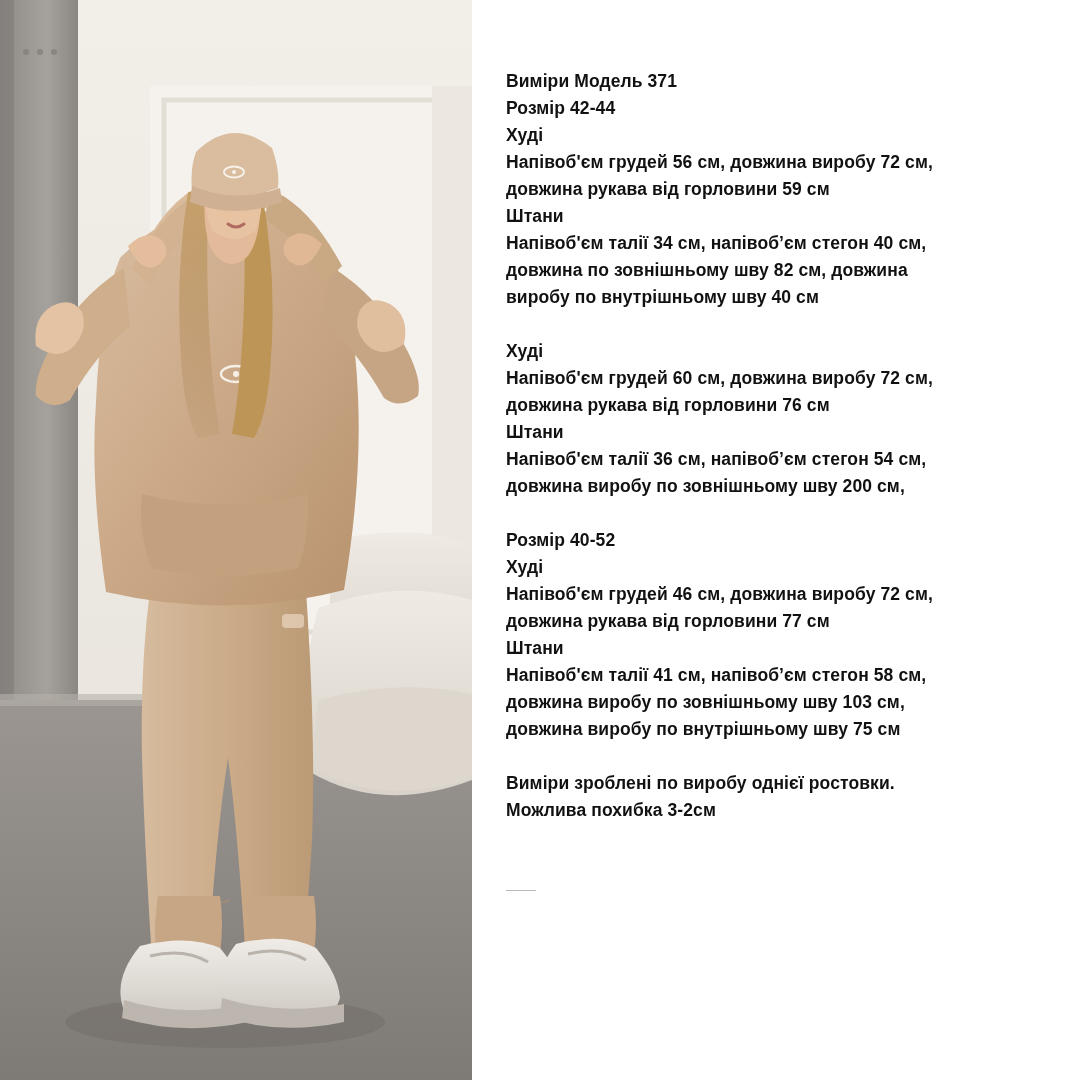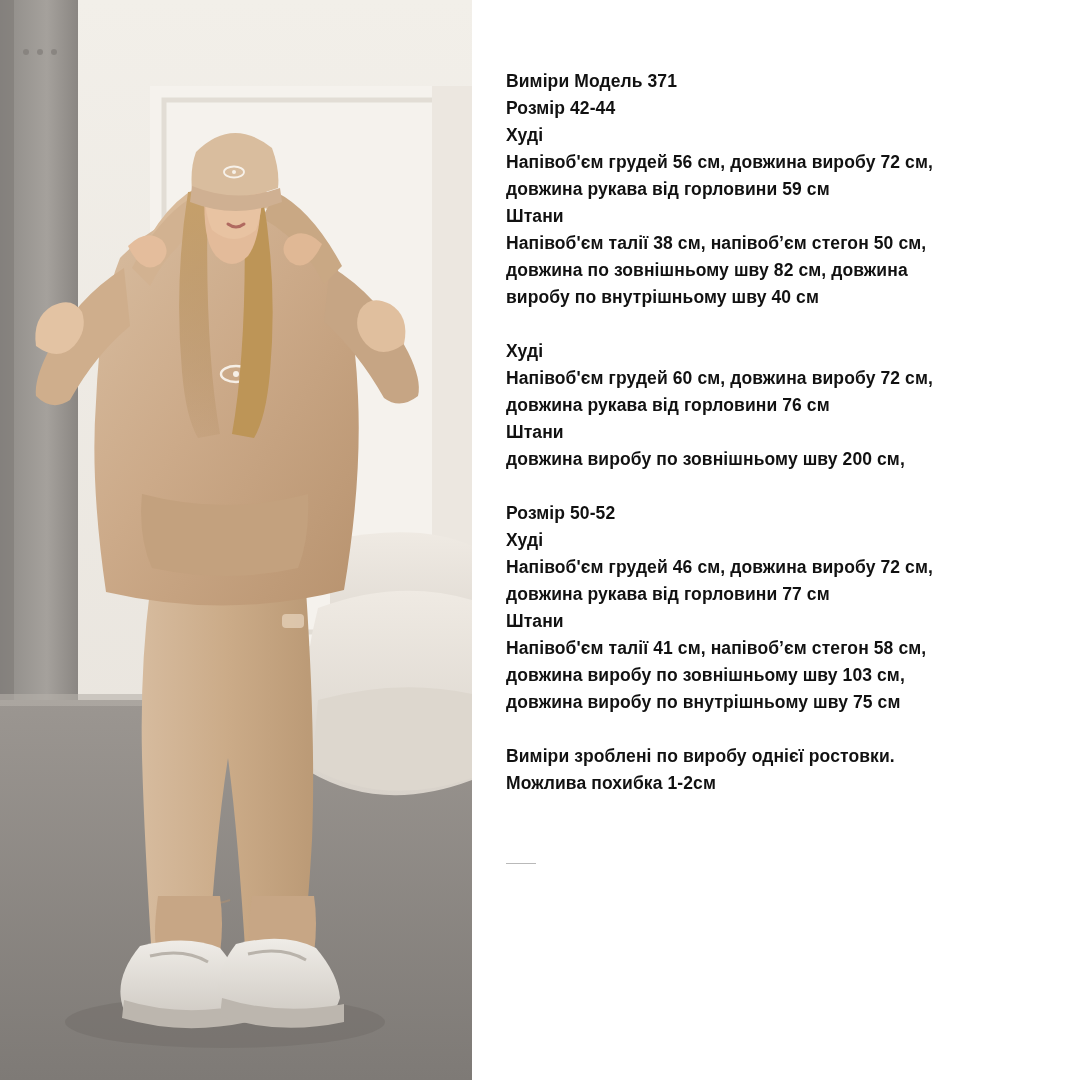--- a/index.html
+++ b/index.html
@@ -193,50 +193,51 @@
     <div class="block">
       <div class="line">Виміри Модель 371</div>
     </div>
 
     <div class="block">
       <div class="line">Розмір 42-44</div>
       <div class="line">Худі</div>
       <div class="line">Напівоб'єм грудей 56 см, довжина виробу 72 см,</div>
       <div class="line">довжина рукава від горловини 59 см</div>
       <div class="line">Штани</div>
-      <div class="line">Напівоб'єм талії 38 см, напівоб’єм стегон 50 см,</div>
+      <div class="line">Напівоб'єм талії 34 см, напівоб’єм стегон 40 см,</div>
       <div class="line">довжина по зовнішньому шву 82 см, довжина</div>
       <div class="line">виробу по внутрішньому шву 40 см</div>
     </div>
 
     <div class="spacer"></div>
 
     <div class="block">
       <div class="line">Худі</div>
       <div class="line">Напівоб'єм грудей 60 см, довжина виробу 72 см,</div>
       <div class="line">довжина рукава від горловини 76 см</div>
       <div class="line">Штани</div>
+      <div class="line">Напівоб'єм талії 36 см, напівоб’єм стегон 54 см,</div>
       <div class="line">довжина виробу по зовнішньому шву 200 см,</div>
     </div>
 
     <div class="spacer"></div>
 
     <div class="block">
-      <div class="line">Розмір 50-52</div>
+      <div class="line">Розмір 40-52</div>
       <div class="line">Худі</div>
       <div class="line">Напівоб'єм грудей 46 см, довжина виробу 72 см,</div>
       <div class="line">довжина рукава від горловини 77 см</div>
       <div class="line">Штани</div>
       <div class="line">Напівоб'єм талії 41 см, напівоб’єм стегон 58 см,</div>
       <div class="line">довжина виробу по зовнішньому шву 103 см,</div>
       <div class="line">довжина виробу по внутрішньому шву 75 см</div>
     </div>
 
     <div class="spacer"></div>
 
     <div class="block">
       <div class="line">Виміри зроблені по виробу однієї ростовки.</div>
-      <div class="line">Можлива похибка 1-2см</div>
+      <div class="line">Можлива похибка 3-2см</div>
     </div>
 
     <div class="rule"></div>
   </div>
 </div>
 
 </body></html>

